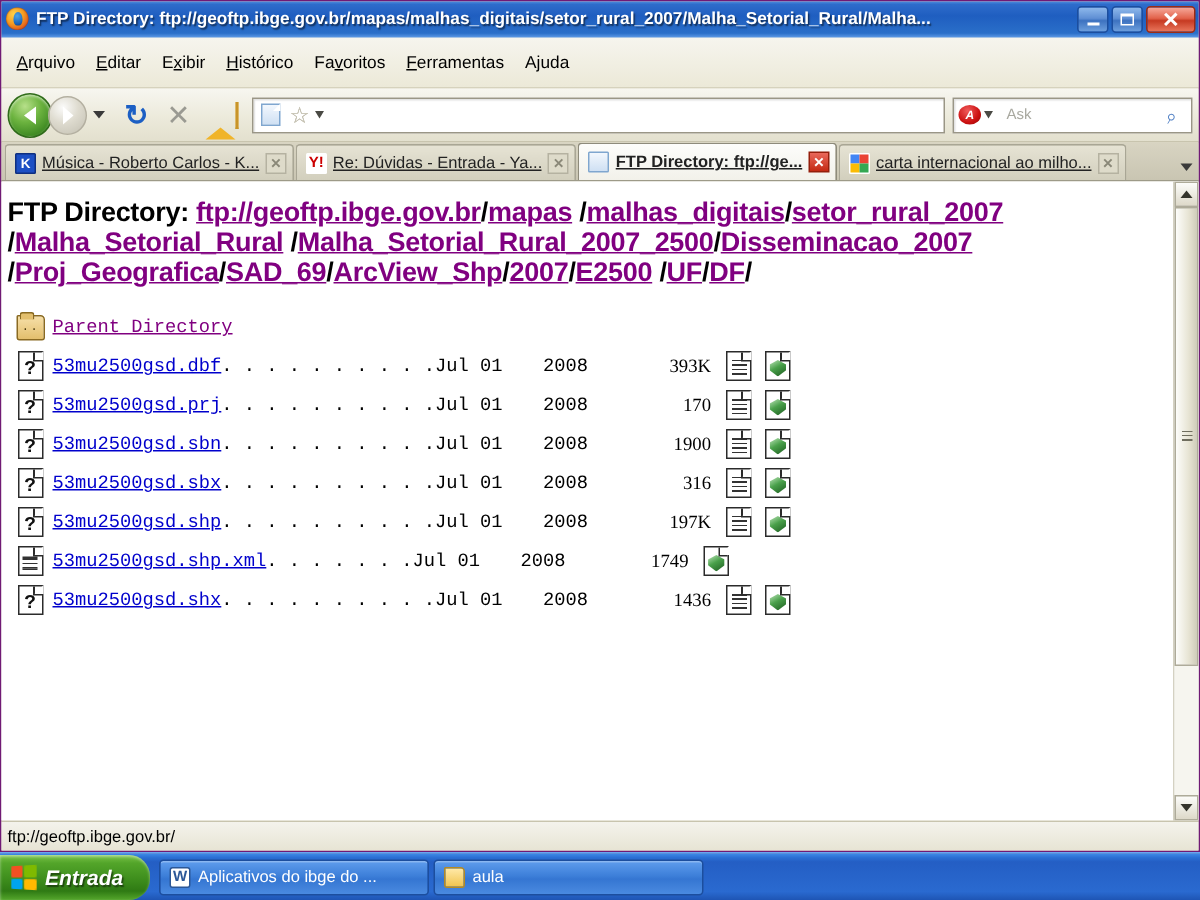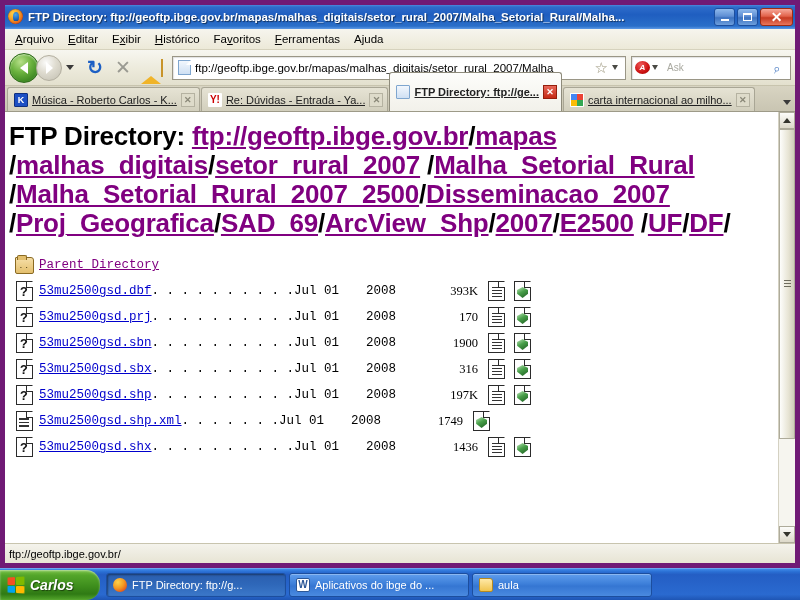--- a/index.html
+++ b/index.html
@@ -9,21 +9,21 @@
     overflow: hidden;
     font-family: "Liberation Sans", sans-serif;
     background: #4a6aa5;
   }
 
   
   #window {
     position: absolute; left: 0; top: 0;
     width: 800px; height: 568px;
     background: #ece9d8;
-    border: 5px solid #701a75;
+    border: 1px solid #701a75;
     display: flex; flex-direction: column;
   }
 
   
   .titlebar {
     height: 24px; flex: none;
     background: linear-gradient(180deg,#4b8bdd 0%,#2e6ccb 8%,#1f5ec0 40%,#2a6fc9 88%,#5e9ae6 100%);
     display: flex; align-items: center;
     padding: 0 2px 0 3px;
     position: relative;
@@ -60,21 +60,21 @@
     width: 33px;
     background: linear-gradient(180deg,#f6a99b 0%,#e2624a 45%,#c63a22 55%,#e9765c 100%);
     border-color: #9c2b14;
   }
   .winbtn .glyph-min { width: 8px; height: 2px; background: #fff; margin-top: 6px; }
   .winbtn .glyph-max { width: 9px; height: 8px; border: 1px solid #fff; border-top-width: 2px; }
   .winbtn .glyph-x { font-size: 14px; line-height: 14px; }
 
   
   .menubar {
-    height: 21px; flex: none;
+    height: 34px; flex: none;
     background: linear-gradient(180deg,#f6f5ee 0%,#ece9d8 100%);
     display: flex; align-items: center; padding-left: 3px;
     border-bottom: 1px solid #d6d2bd;
   }
   .menuitem {
     font-size: 11.5px; color: #000; padding: 2px 7px; cursor: default;
   }
   .menuitem u { text-decoration: underline; }
 
   
@@ -178,21 +178,21 @@
     height: 24px; display: flex; align-items: center;
     padding: 0 4px 0 6px; margin-right: 1px;
     background: linear-gradient(180deg,#e6e3d4 0%,#d2cfbd 100%);
     border: 1px solid #a9a695; border-bottom: none;
     border-radius: 3px 3px 0 0;
     font-size: 11px; color: #222;
     max-width: 196px; min-width: 120px;
   }
   .tab.active {
     background: linear-gradient(180deg,#fdfdfb 0%,#f2f1ea 100%);
-    font-weight: bold; height: 39px;
+    font-weight: bold; height: 25px;
     border-color: #8e8b7b;
   }
   .tab-fav {
     width: 14px; height: 14px; flex: none; margin-right: 4px;
     display: flex; align-items: center; justify-content: center;
     font-size: 9px; font-weight: bold; border-radius: 1px;
   }
   .fav-k { background: #1c4fc4; color: #fff; border: 1px solid #0e2f80; }
   .fav-y { background: #fff; color: #cc0000; font-size: 10px; }
   .fav-doc {
@@ -228,21 +228,21 @@
 
   
   .content-wrap { flex: 1 1 auto; display: flex; background: #fff; overflow: hidden; }
   .page {
     flex: 1 1 auto; background: #fff; padding: 10px 12px 0 4px;
     overflow: hidden; position: relative;
   }
   h1.ftp-title {
     margin: 0 0 6px 0;
     font-family: "Liberation Sans", sans-serif;
-    font-size: 26px; font-weight: bold;
+    font-size: 18px; font-weight: bold;
     color: #000; line-height: 1.12;
     letter-spacing: -0.2px;
   }
   h1.ftp-title a {
     color: #800080; text-decoration: underline;
   }
   .listing {
     font-family: "Liberation Mono", monospace;
     font-size: 12.5px; color: #000;
     margin-top: 14px;
@@ -468,21 +468,20 @@
     </div>
     <div class="navbtn homebtn">
       <span>
         <span class="home-roof"></span>
         <span class="home-body"><span class="home-door"></span></span>
       </span>
     </div>
 
     <div class="urlbox">
       <span class="url-favicon"></span>
-      <span class="urltext">ftp://geoftp.ibge.gov.br/mapas/malhas_digitais/setor_rural_2007/Malha</span>
       <span class="star">☆</span>
       <span class="urlcaret"></span>
     </div>
 
     <div class="searchbox">
       <span class="ask-icon">A</span>
       <span class="urlcaret"></span>
       <span class="search-ph">Ask</span>
       <span class="magnifier">⌕</span>
     </div>
@@ -711,28 +710,24 @@
 </div>
 
 <div id="taskbar">
   <div class="startbtn">
     <span class="winflag">
       <i style="background:#f25022"></i>
         <i style="background:#7fba00"></i>
       <i style="background:#00a4ef"></i>
         <i style="background:#ffb900"></i>
     </span>
-    <span class="start-label">Carlos</span>
+    <span class="start-label">Entrada</span>
   </div>
 
   <div class="taskitems">
-    <div class="taskbtn pressed">
-      <span class="task-ico ff"></span>
-      <span class="task-label">FTP Directory: ftp://g...</span>
-    </div>
     <div class="taskbtn">
       <span class="task-ico word">W</span>
       <span class="task-label">Aplicativos do ibge do ...</span>
     </div>
     <div class="taskbtn">
       <span class="task-ico folder"></span>
       <span class="task-label">aula</span>
     </div>
   </div>
 

